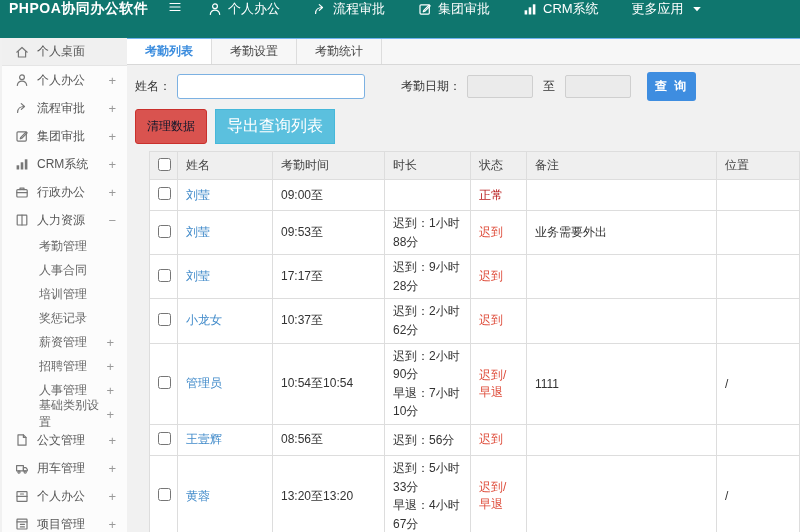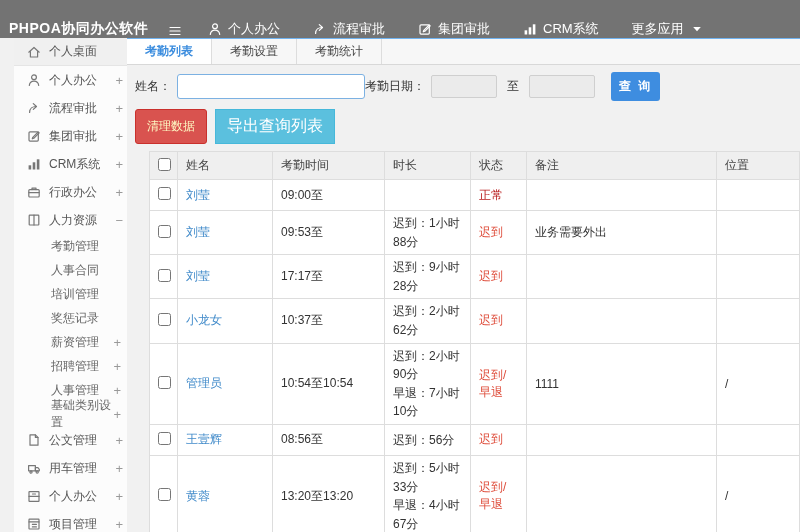--- a/index.html
+++ b/index.html
@@ -6,56 +6,56 @@
   html, body {
     width: 800px; height: 532px; overflow: hidden;
     font-family: "Liberation Sans", "DejaVu Sans", sans-serif;
     font-size: 12px; background: #F1F1F1; color: #333;
   }
   .icon { display: inline-flex; line-height: 0; }
 
   
   .topbar {
     position: absolute; top: 0; left: 0; width: 800px; height: 38px;
-    background: #737373; color: #fff; display: flex; align-items: flex-end;
+    background: #0f766e; color: #fff; display: flex; align-items: flex-start;
   }
   .brand { width: 158px; padding-left: 9px; font-size: 14px; font-weight: bold; letter-spacing: .5px; cursor: pointer; }
   .nav-burger { margin-left: 10px; cursor: pointer; display: inline-flex; }
   .topnav { display: flex; align-items: center; margin-left: 26px; }
   .nav-item { display: flex; align-items: center; gap: 6px; margin-right: 33px; font-size: 13px; cursor: pointer; white-space: nowrap; }
 
   
   .sidebar {
-    position: absolute; top: 38px; left: 14px; width: 126px; height: 494px;
-    background: #FCFCFC; border-right: 6px solid #0f172a; overflow: hidden;
+    position: absolute; top: 38px; left: 2px; width: 126px; height: 494px;
+    background: #FCFCFC; border-right: 1px solid #0f172a; overflow: hidden;
   }
   .side-item { display: flex; align-items: center; height: 28px; padding: 0 11px 0 13px; color: #555; cursor: pointer; }
   .side-item .icon { margin-right: 8px; color: #777; }
   .side-item .lbl { flex: 1; }
   .exp { color: #999; font-size: 13px; }
   .side-item.active { background: #F0F0F0; border-bottom: 1px solid #E5E5E5; }
   .sub-item { display: flex; align-items: center; height: 24px; padding: 0 13px 0 37px; color: #666; cursor: pointer; }
   .sub-item .lbl { flex: 1; }
 
   
   .content { position: absolute; top: 38px; left: 127px; width: 673px; height: 494px; background: #F1F1F1; }
   .tabstrip { height: 27px; background: #F7F7F7; border-top: 1px solid #70B3F1; border-bottom: 1px solid #D8D8D8; display: flex; }
   .tab { padding: 0 18px; line-height: 25px; border-right: 1px solid #DDDDDD; color: #444; cursor: pointer; text-align: center; }
   .tab.active { background: #FFFFFF; color: #3C8DDE; font-weight: bold; }
 
   .filterbar { display: flex; align-items: center; padding: 7px 8px; }
   .filterbar label { margin-right: 6px; color: #333; }
   .name-input { width: 188px; height: 25px; border: 1px solid #7CB1E2; border-radius: 3px; padding: 0 6px; outline: none; background: #fff; }
-  .date-label { }
+  .date-label { margin-left: 36px; }
   .date-input { width: 66px; height: 23px; background: #EBEBEB; border: 1px solid #CFCFCF; border-radius: 2px; }
   .to-label { margin: 0 10px; }
   .query-btn { margin-left: 16px; background: #3E8DE0; color: #fff; border: none; border-radius: 3px; padding: 6px 8px; font-size: 12px; font-weight: bold; cursor: pointer; letter-spacing: 2px; }
 
   .actionbar { padding: 1px 8px 7px; display: flex; gap: 8px; }
-  .btn-danger { background: #D9534F; border: 1px solid #C9302C; color: #fef9c3; border-radius: 3px; padding: 6px 11px; font-size: 12px; cursor: pointer; }
+  .btn-danger { background: #D9534F; border: 1px solid #C9302C; color: #0f172a; border-radius: 3px; padding: 6px 11px; font-size: 12px; cursor: pointer; }
   .btn-info { background: #5BC0DE; border: 1px solid #46B8DA; color: #fff; border-radius: 0; padding: 6px 11px; font-size: 16px; cursor: pointer; }
 
   .table-wrap { margin-left: 22px; }
   table { width: 100%; border-collapse: collapse; background: #fff; table-layout: fixed; }
   th, td { border: 1px solid #DDDDDD; text-align: left; padding: 4px 8px; font-weight: normal; vertical-align: middle; overflow: hidden; }
   thead th { background: #EFEFEF; height: 28px; color: #444; }
   tbody td { height: 31px; padding: 3px 8px; }
   .col-check { text-align: left; }
   input[type="checkbox"] { width: 13px; height: 13px; cursor: pointer; }
   .cell-name { color: #428BCA; cursor: pointer; }

